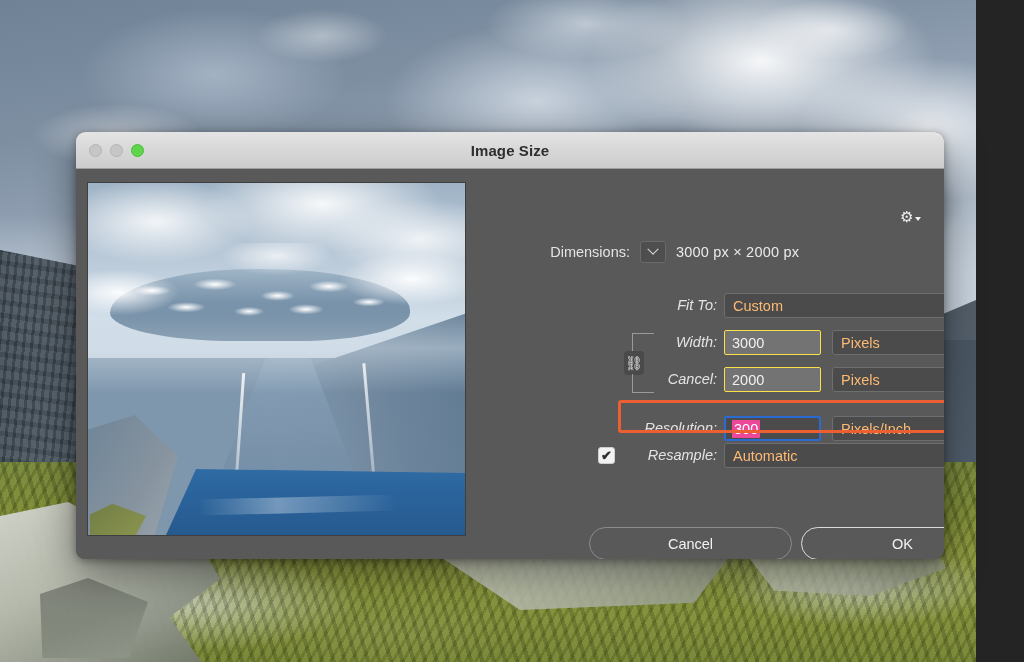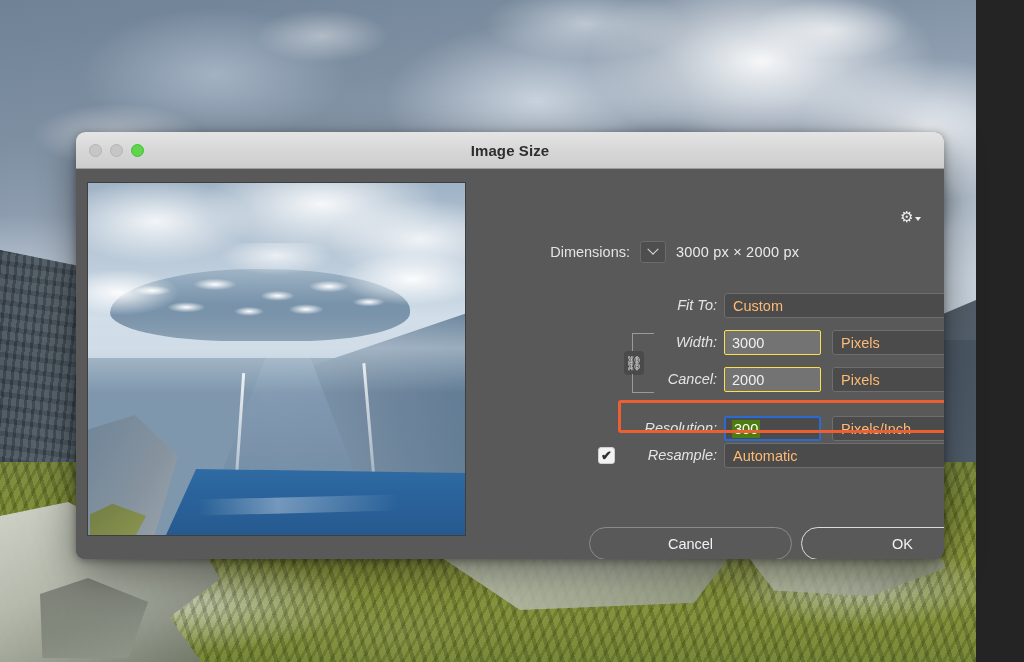--- a/index.html
+++ b/index.html
@@ -311,21 +311,21 @@
     display: flex; align-items: center;
     padding-left: 7px;
     cursor: text;
   }
   .txtfield.focused {
     border: 2px solid #2a6ad2;
     background: #4b4b4b;
     padding-left: 6px;
   }
   .sel-text {
-    background: #4d7c0f;
+    background: #ec4899;
     color: #ffffff;
     padding: 1px 2px;
     border-radius: 1px;
   }
 
   .select {
     position: absolute;
     left: 358px; top: 0;
     width: 186px; height: 25px;
     background: #4b4b4b;

